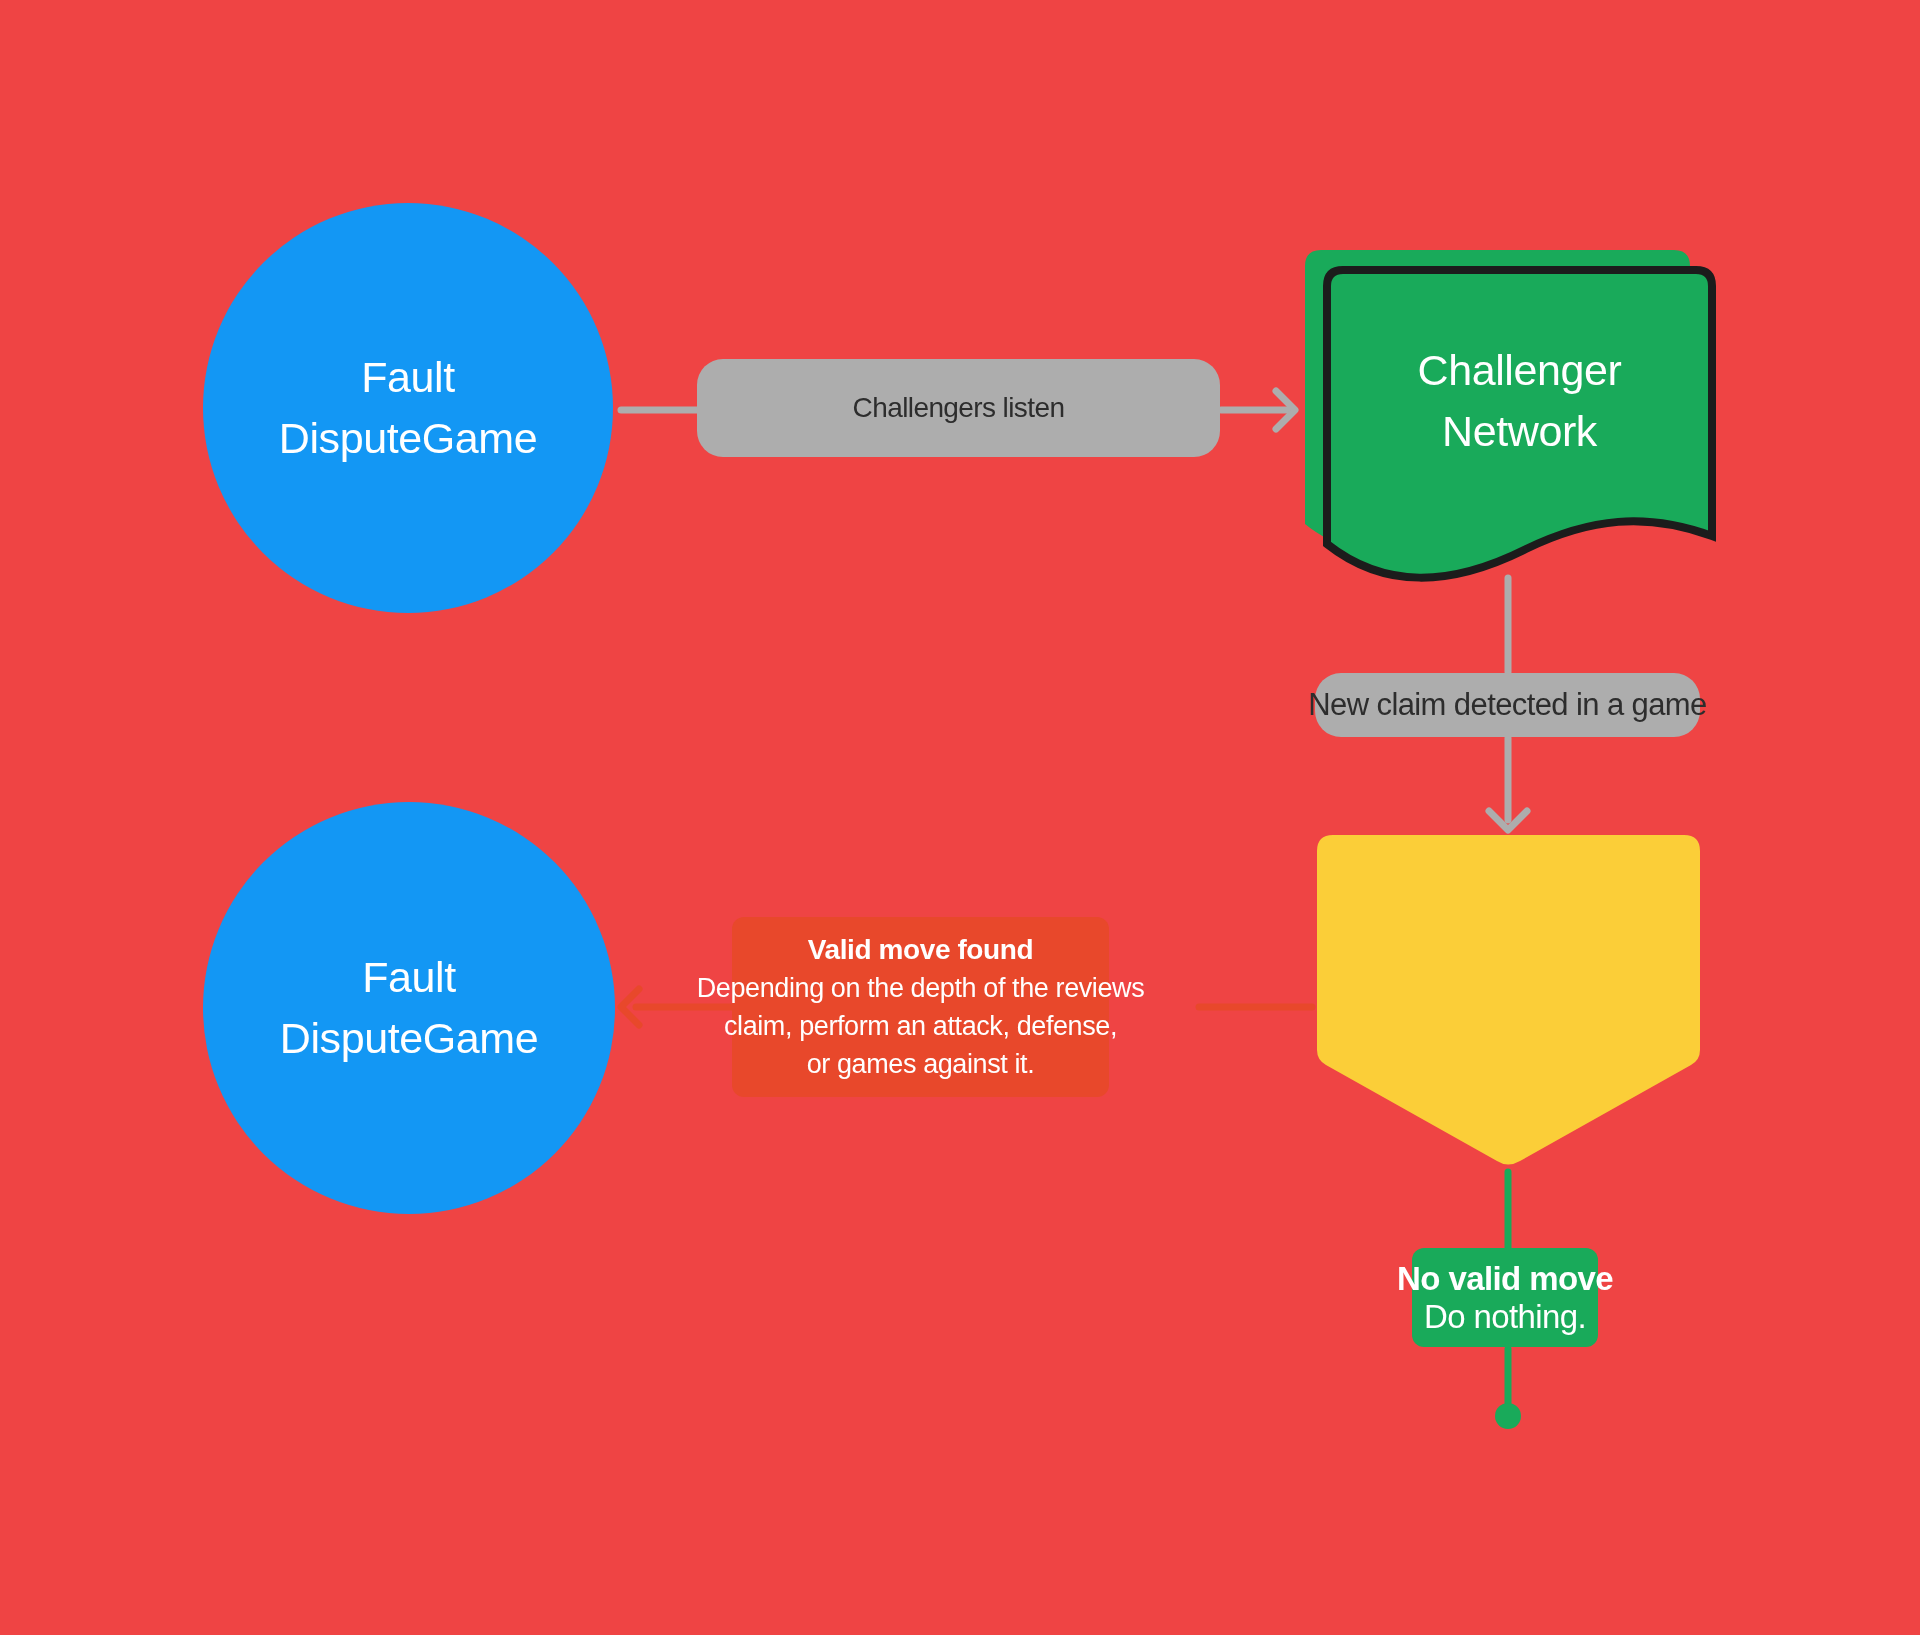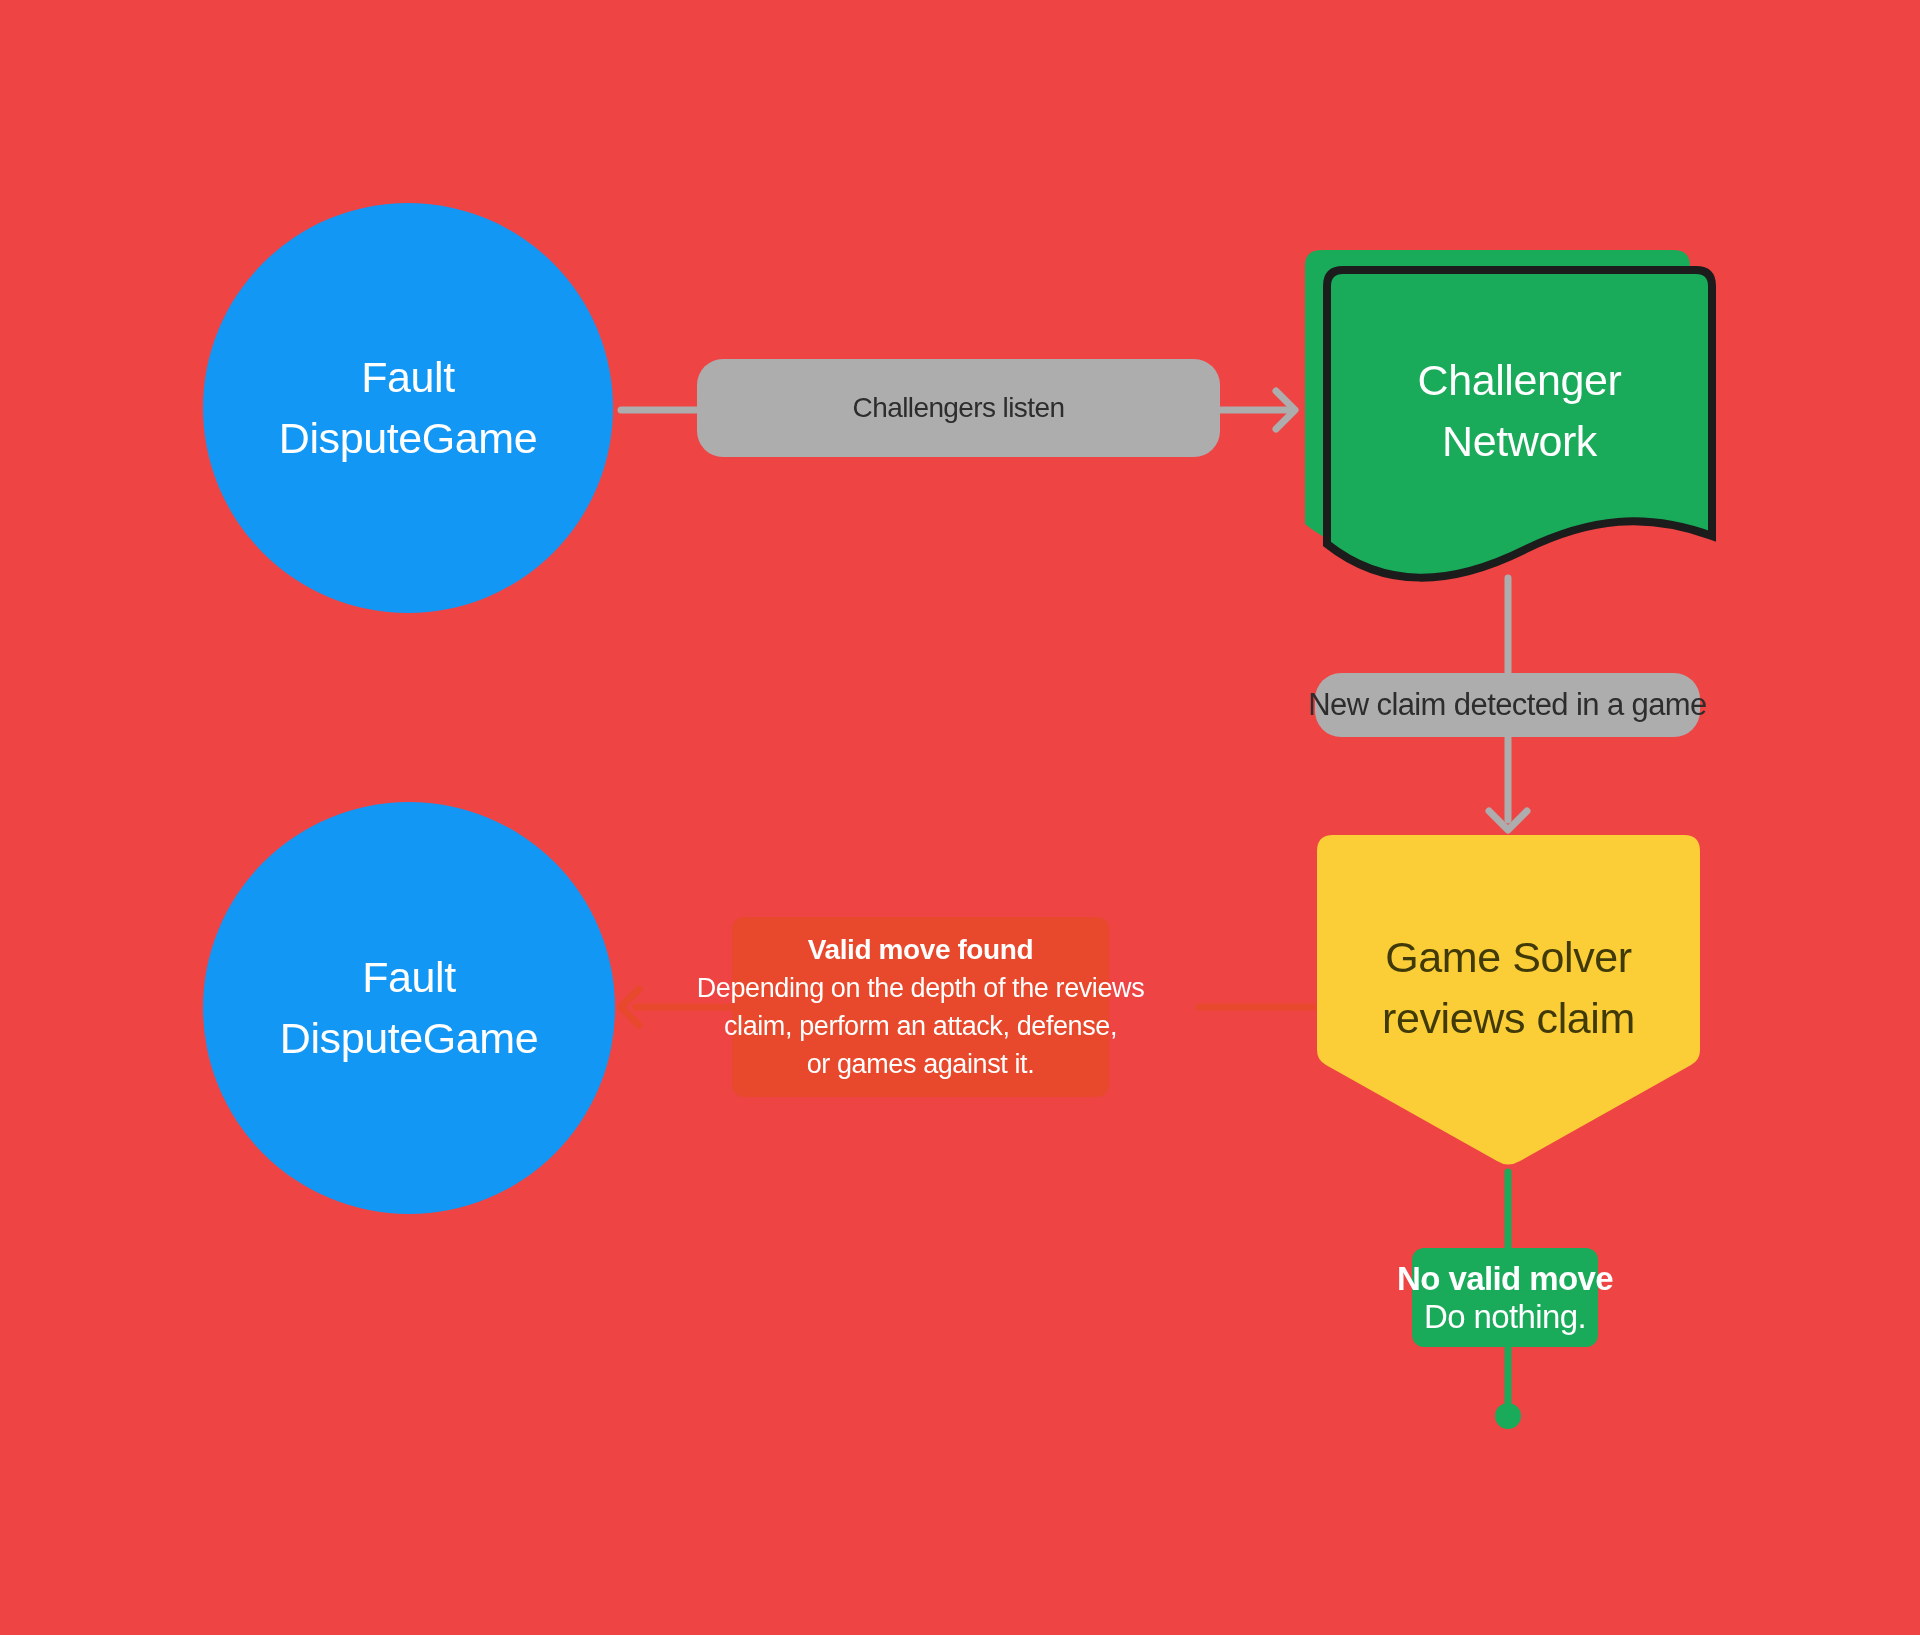--- a/index.html
+++ b/index.html
@@ -22,21 +22,21 @@
   .circle-node {
     border-radius: 50%;
     background: #1397f4;
     color: #ffffff;
   }
   .big-label { font-size: 43px; line-height: 61px; letter-spacing: -0.4px; }
 
   .circle-top    { left: 203px; top: 203px; width: 410px; height: 410px; }
   .circle-bottom { left: 203px; top: 802px; width: 412px; height: 412px; }
 
-  .doc-text    { left: 1327px; top: 272px; width: 385px; height: 278px; color: #ffffff; }
+  .doc-text    { left: 1327px; top: 262px; width: 385px; height: 278px; color: #ffffff; }
   .solver-text { left: 1317px; top: 845px; width: 383px; height: 285px; color: #403908; }
 
   .gray-label {
     background: #adadad;
     color: #2d2d2d;
     border-radius: 26px;
     font-size: 28px; line-height: 40px; letter-spacing: -0.6px;
     white-space: nowrap;
   }
   .label-listen    { left: 697px;  top: 359px; width: 523px; height: 98px; }
@@ -103,24 +103,20 @@
   </div>
 
   <div class="box gray-label label-listen">
     <span>Challengers listen</span>
   </div>
 
   <div class="box gray-label label-new-claim">
     <span>New claim detected in a game</span>
   </div>
 
-  <div class="node-text solver-text big-label">
-    <span>Game Solver</span>
-    <span>reviews claim</span>
-  </div>
 
   <div class="box red-box">
     <span class="title">Valid move found</span>
     <span>Depending on the depth of the reviews</span>
     <span>claim, perform an attack, defense,</span>
     <span>or games against it.</span>
   </div>
 
   <div class="circle-node circle-bottom big-label">
     <span>Fault</span>

